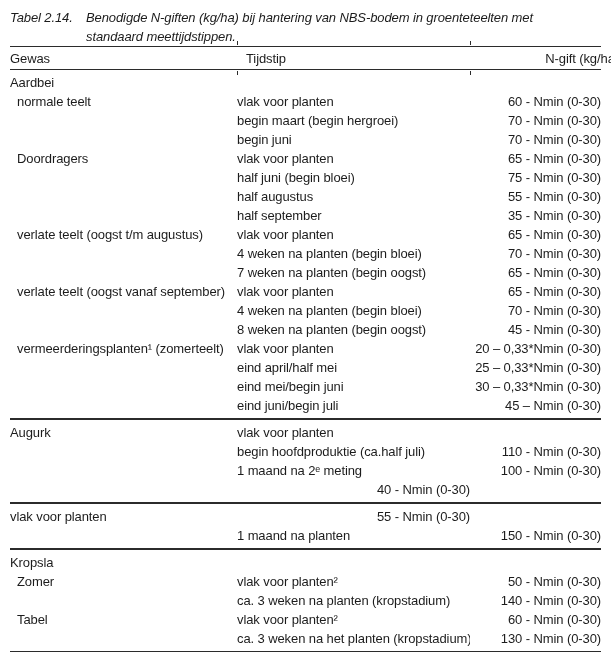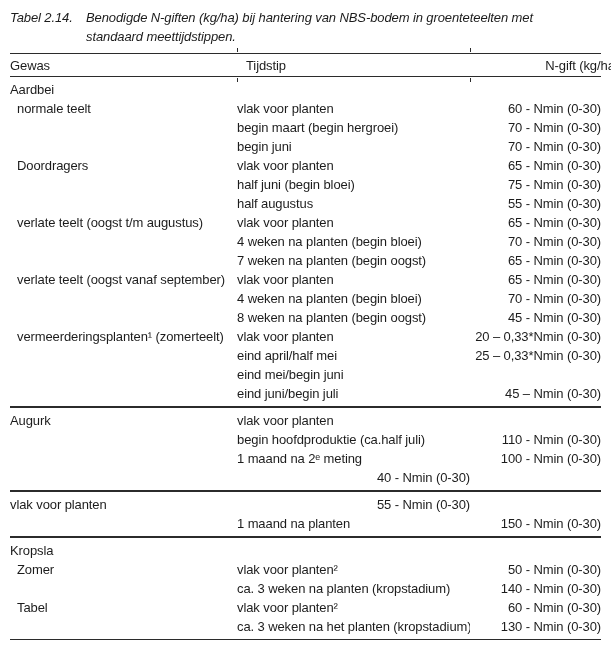--- a/index.html
+++ b/index.html
@@ -17,21 +17,21 @@
     padding:8px 10px 0 10px;
     position:relative;
   }
   
   .caption{
     display:flex;
     font-style:italic;
     font-size:13px;
     line-height:19px;
     letter-spacing:-0.1px;
-    margin-bottom:7px;
+    margin-bottom:0;
   }
   .cap-label{width:76px;flex:0 0 76px;}
   .cap-text{flex:1;}
   
   .table{
     width:591px;
     font-size:13px;
     letter-spacing:-0.1px;
   }
   .thead{
@@ -128,20 +128,25 @@
             <div class="cell c-gewas sub"></div>
             <div class="cell c-tijdstip">half juni (begin bloei)</div>
             <div class="cell c-ngift">75 - Nmin (0-30)</div>
           </div>
           <div class="row">
             <div class="cell c-gewas sub"></div>
             <div class="cell c-tijdstip">half augustus</div>
             <div class="cell c-ngift">55 - Nmin (0-30)</div>
           </div>
           <div class="row">
+            <div class="cell c-gewas sub"></div>
+            <div class="cell c-tijdstip">half september</div>
+            <div class="cell c-ngift">35 - Nmin (0-30)</div>
+          </div>
+          <div class="row">
             <div class="cell c-gewas sub it">verlate teelt (oogst t/m augustus)</div>
             <div class="cell c-tijdstip">vlak voor planten</div>
             <div class="cell c-ngift">65 - Nmin (0-30)</div>
           </div>
           <div class="row">
             <div class="cell c-gewas sub"></div>
             <div class="cell c-tijdstip">4 weken na planten (begin bloei)</div>
             <div class="cell c-ngift">70 - Nmin (0-30)</div>
           </div>
           <div class="row">
@@ -170,20 +175,21 @@
             <div class="cell c-ngift">20 – 0,33*Nmin (0-30)</div>
           </div>
           <div class="row">
             <div class="cell c-gewas sub"></div>
             <div class="cell c-tijdstip">eind april/half mei</div>
             <div class="cell c-ngift">25 – 0,33*Nmin (0-30)</div>
           </div>
           <div class="row">
             <div class="cell c-gewas sub"></div>
             <div class="cell c-tijdstip">eind mei/begin juni</div>
+            <div class="cell c-ngift">30 – 0,33*Nmin (0-30)</div>
           </div>
           <div class="row">
             <div class="cell c-gewas sub"></div>
             <div class="cell c-tijdstip">eind juni/begin juli</div>
             <div class="cell c-ngift">45 – Nmin (0-30)</div>
           </div>
         </div>
         <div class="section">
           <div class="row">
             <div class="cell c-gewas crop">Augurk</div>

